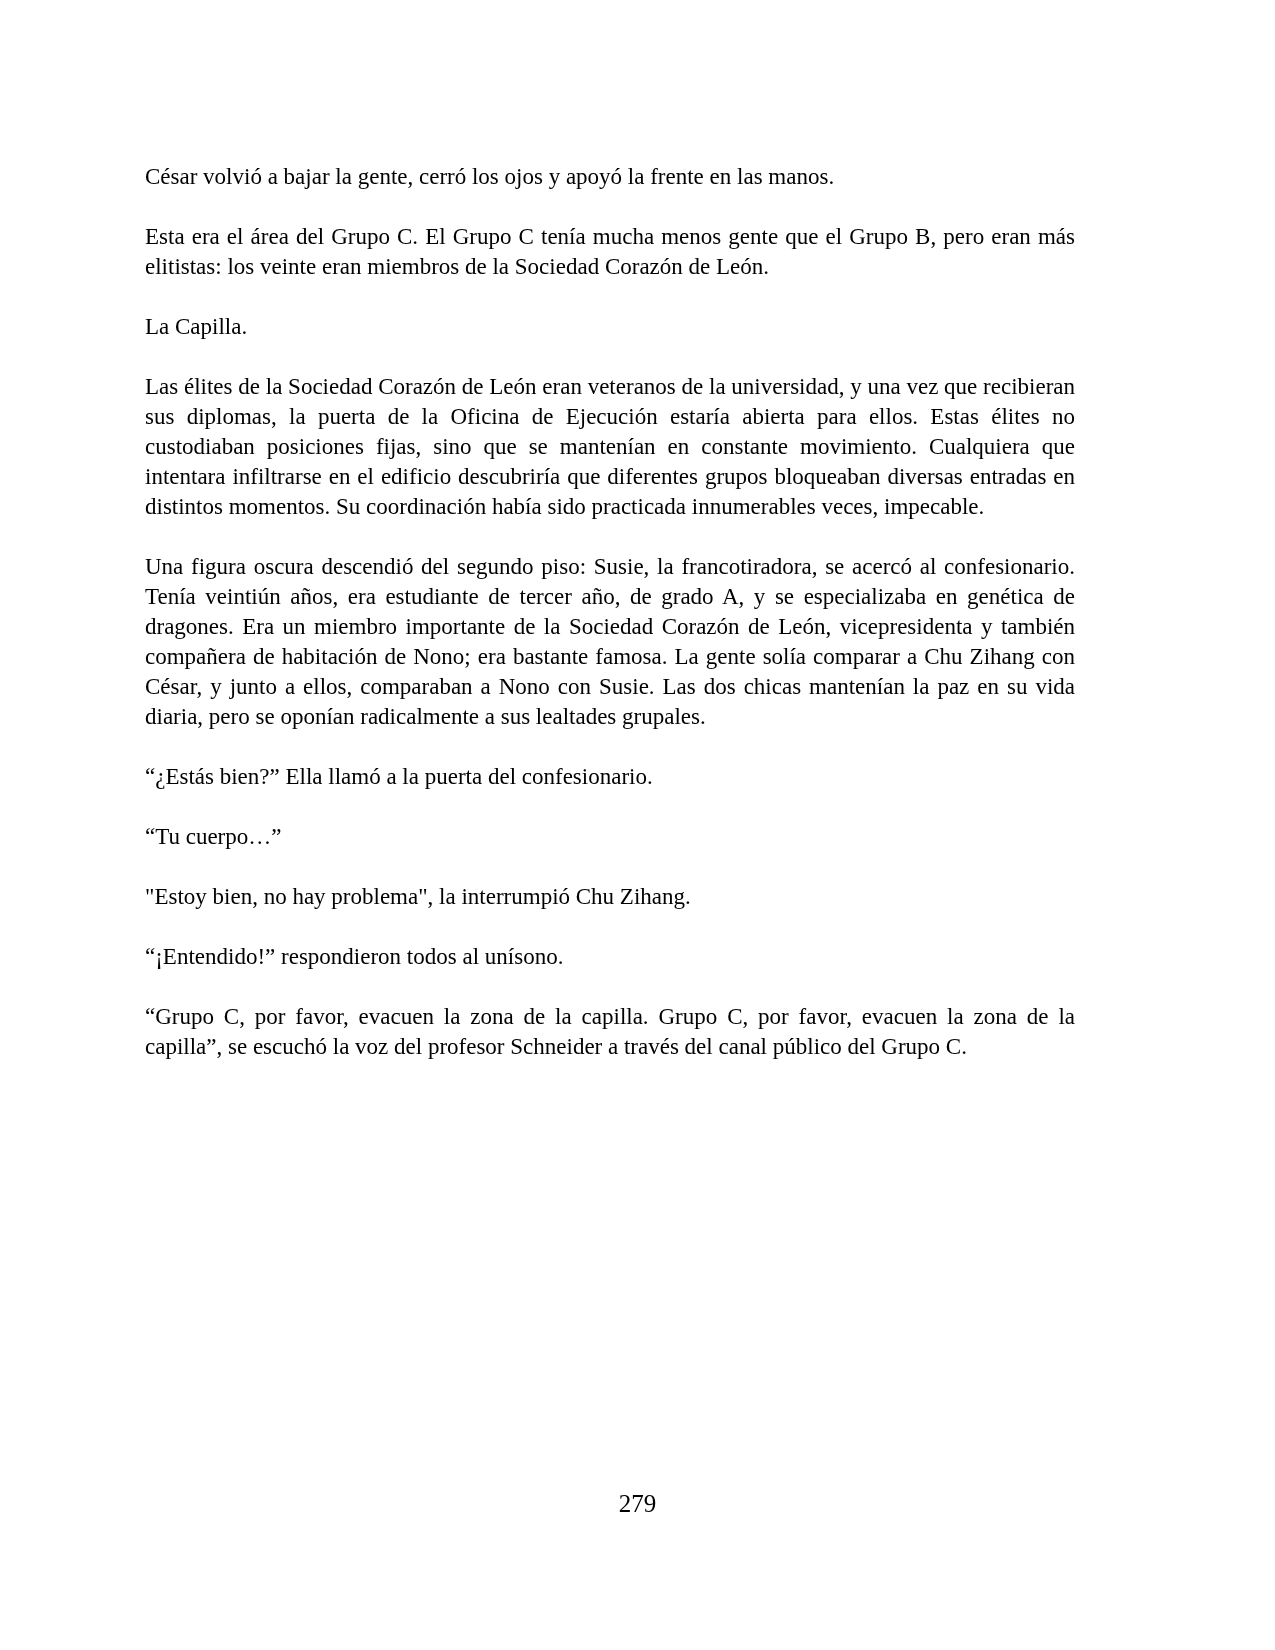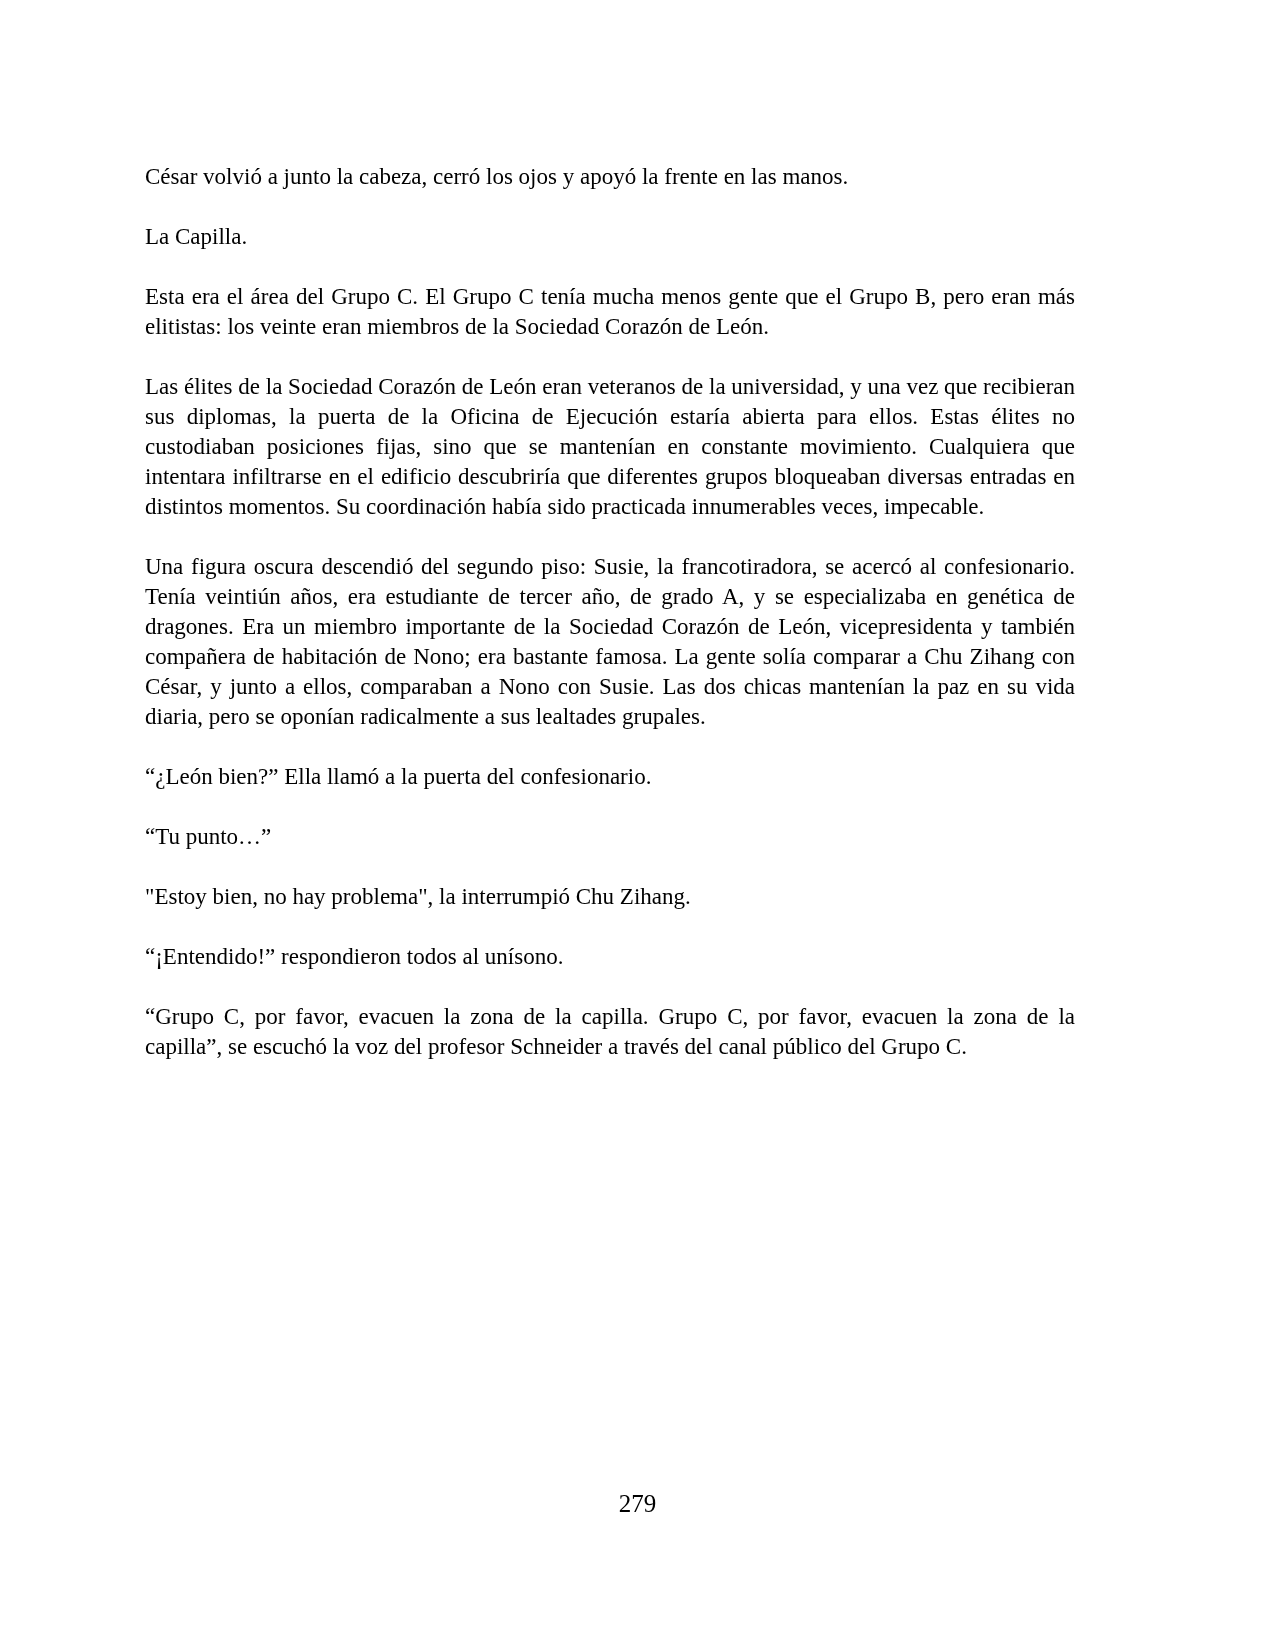--- a/index.html
+++ b/index.html
@@ -36,25 +36,25 @@
     text-align: center;
     font-size: 25px;
     line-height: 28px;
   }
 </style>
 </head>
 <body>
 
 <div class="page">
   <div class="content">
-    <p>César volvió a junto la cabeza, cerró los ojos y apoyó la frente en las manos.</p>
+    <p>César volvió a bajar la gente, cerró los ojos y apoyó la frente en las manos.</p>
+    <p>Esta era el área del Grupo C. El Grupo C tenía mucha menos gente que el Grupo B, pero eran más elitistas: los veinte eran miembros de la Sociedad Corazón de León.</p>
     <p>La Capilla.</p>
-    <p>Esta era el área del Grupo C. El Grupo C tenía mucha menos gente que el Grupo B, pero eran más elitistas: los veinte eran miembros de la Sociedad Corazón de León.</p>
     <p>Las élites de la Sociedad Corazón de León eran veteranos de la universidad, y una vez que recibieran sus diplomas, la puerta de la Oficina de Ejecución estaría abierta para ellos. Estas élites no custodiaban posiciones fijas, sino que se mantenían en constante movimiento. Cualquiera que intentara infiltrarse en el edificio descubriría que diferentes grupos bloqueaban diversas entradas en distintos momentos. Su coordinación había sido practicada innumerables veces, impecable.</p>
     <p>Una figura oscura descendió del segundo piso: Susie, la francotiradora, se acercó al confesionario. Tenía veintiún años, era estudiante de tercer año, de grado A, y se especializaba en genética de dragones. Era un miembro importante de la Sociedad Corazón de León, vicepresidenta y también compañera de habitación de Nono; era bastante famosa. La gente solía comparar a Chu Zihang con César, y junto a ellos, comparaban a Nono con Susie. Las dos chicas mantenían la paz en su vida diaria, pero se oponían radicalmente a sus lealtades grupales.</p>
-    <p>“¿León bien?” Ella llamó a la puerta del confesionario.</p>
-    <p>“Tu punto…”</p>
+    <p>“¿Estás bien?” Ella llamó a la puerta del confesionario.</p>
+    <p>“Tu cuerpo…”</p>
     <p>"Estoy bien, no hay problema", la interrumpió Chu Zihang.</p>
     <p>“¡Entendido!” respondieron todos al unísono.</p>
     <p>“Grupo C, por favor, evacuen la zona de la capilla. Grupo C, por favor, evacuen la zona de la capilla”, se escuchó la voz del profesor Schneider a través del canal público del Grupo C.</p>
   </div>
   <div class="page-number">279</div>
 </div>
 
 </body></html>

